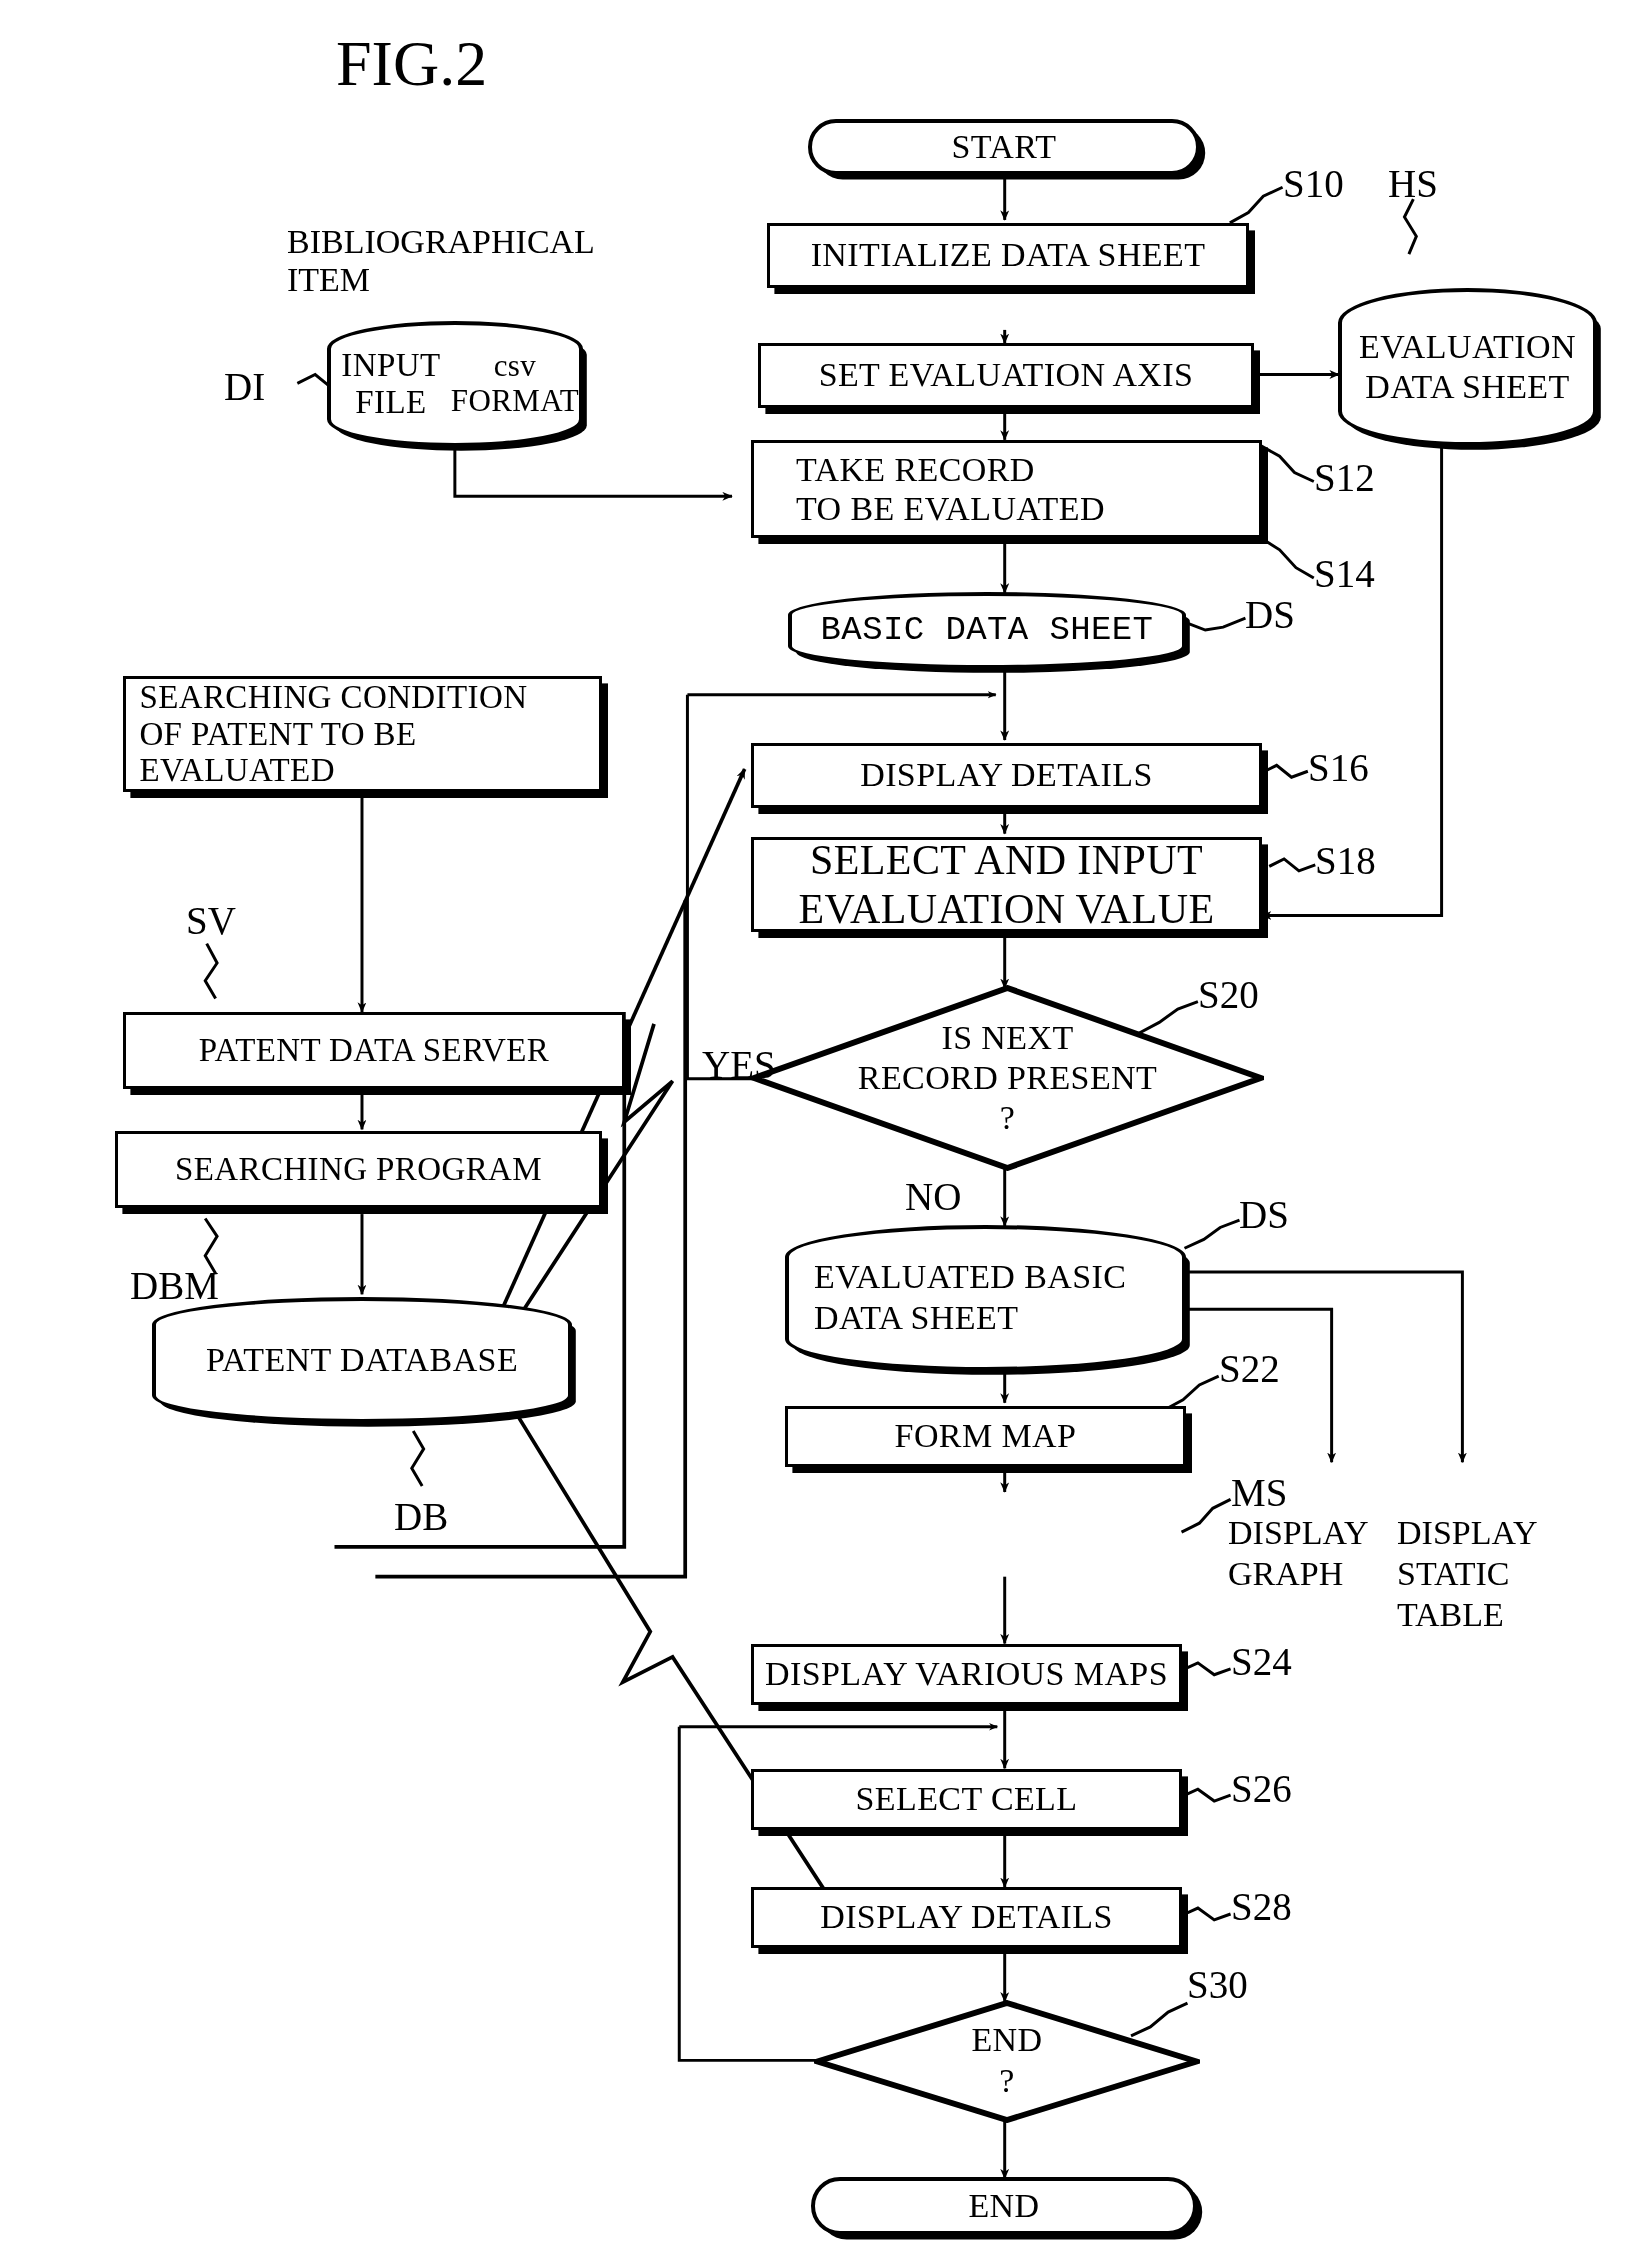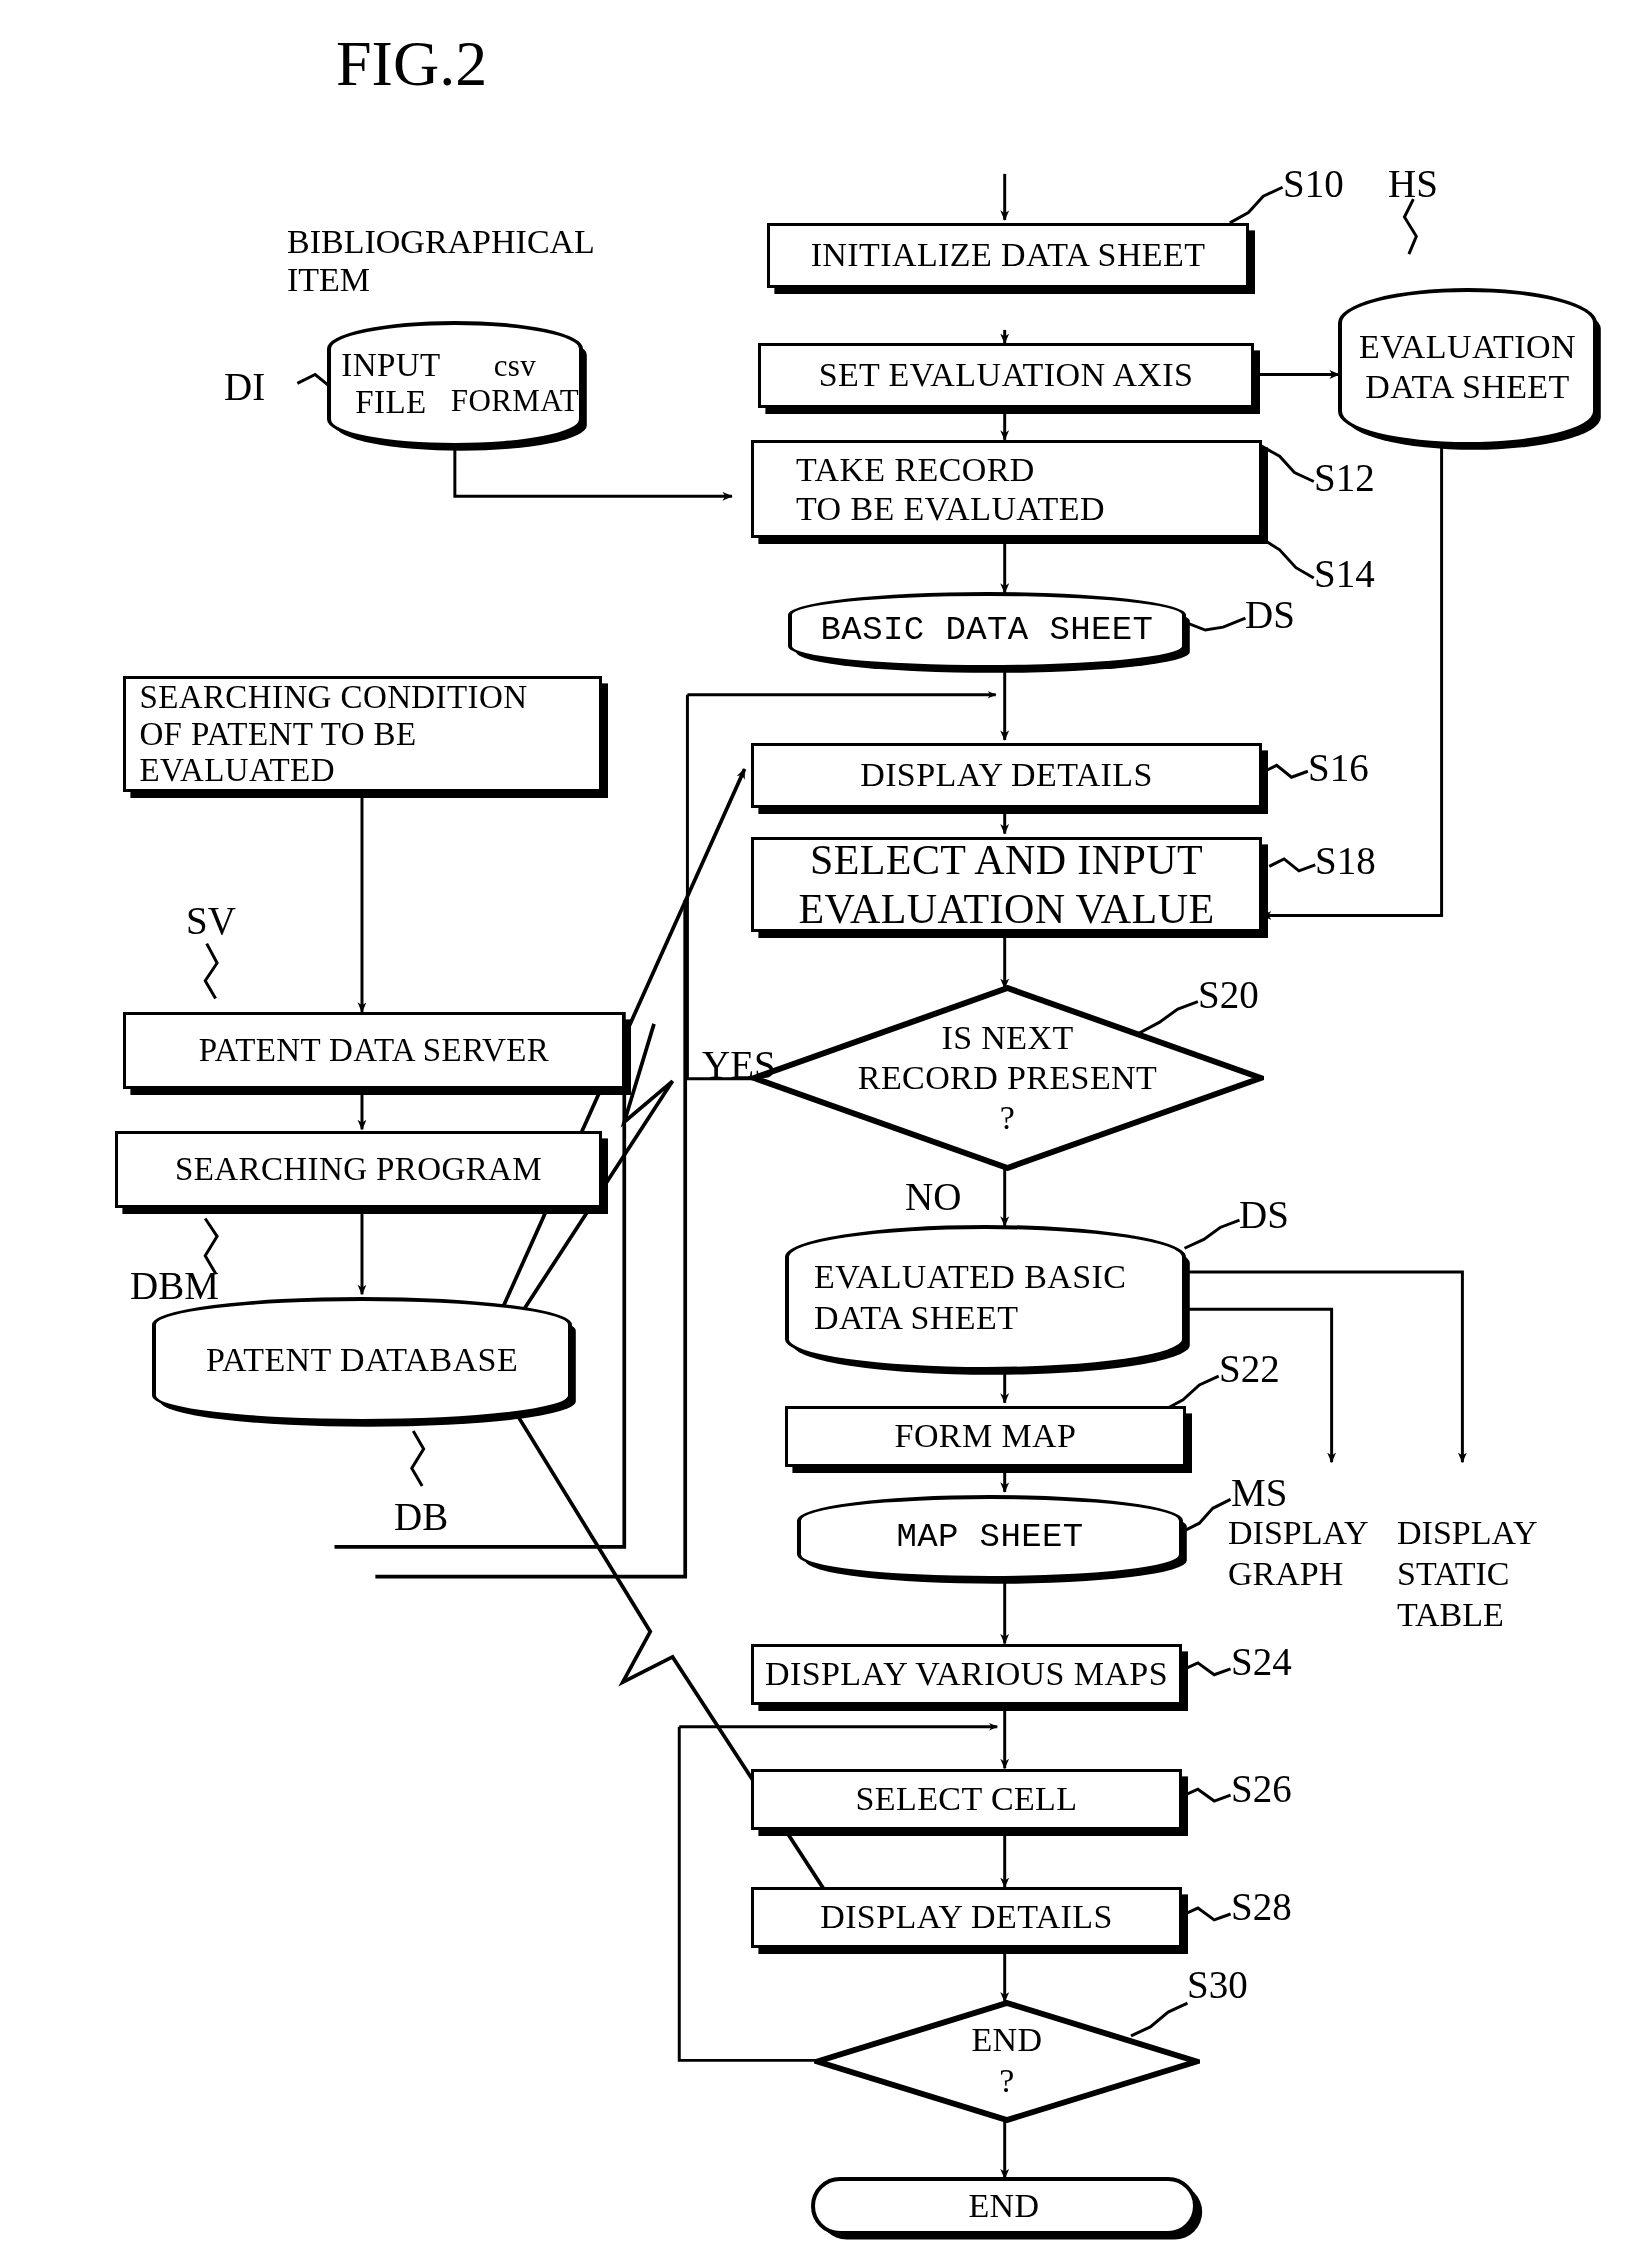--- a/index.html
+++ b/index.html
@@ -150,20 +150,23 @@
   </div>
 
   <div class="lbl f52" style="left:130px;top:1263px;">DBM</div>
 
   <div class="node cyl" style="left:152px;top:1297px;width:420px;height:126px;font-size:34px;">
     <span>PATENT DATABASE</span>
   </div>
 
   <div class="lbl f52" style="left:394px;top:1494px;">DB</div>
 
+  <div class="node term" style="left:808px;top:119px;width:392px;height:56px;font-size:34px;">
+    <span>START</span>
+  </div>
 
   <div class="node rect" style="left:758px;top:343px;width:496px;height:65px;font-size:34px;">
     <span>SET EVALUATION AXIS</span>
   </div>
 
   <div class="node rect" style="left:767px;top:223px;width:482px;height:65px;font-size:34px;">
     <span>INITIALIZE DATA SHEET</span>
   </div>
 
   <div class="node cyl" style="left:1338px;top:288px;width:259px;height:158px;font-size:34px;line-height:1.18;">
@@ -202,23 +205,20 @@
 
   <div class="node cyl" style="left:785px;top:1225px;width:401px;height:146px;font-size:34px;justify-content:flex-start;padding-left:25px;text-align:left;line-height:1.2;">
     <span style="white-space:pre-line;">EVALUATED BASIC
 DATA SHEET</span>
   </div>
 
   <div class="node rect" style="left:785px;top:1406px;width:401px;height:61px;font-size:34px;">
     <span>FORM MAP</span>
   </div>
 
-  <div class="node cylflat" style="left:797px;top:1495px;width:386px;height:85px;font-size:34px;">
-    <span>MAP SHEET</span>
-  </div>
 
   <div class="node rect" style="left:751px;top:1644px;width:431px;height:61px;font-size:34px;">
     <span>DISPLAY VARIOUS MAPS</span>
   </div>
 
   <div class="node rect" style="left:751px;top:1769px;width:431px;height:61px;font-size:34px;">
     <span>SELECT CELL</span>
   </div>
 
   <div class="node rect" style="left:751px;top:1887px;width:431px;height:61px;font-size:34px;">

